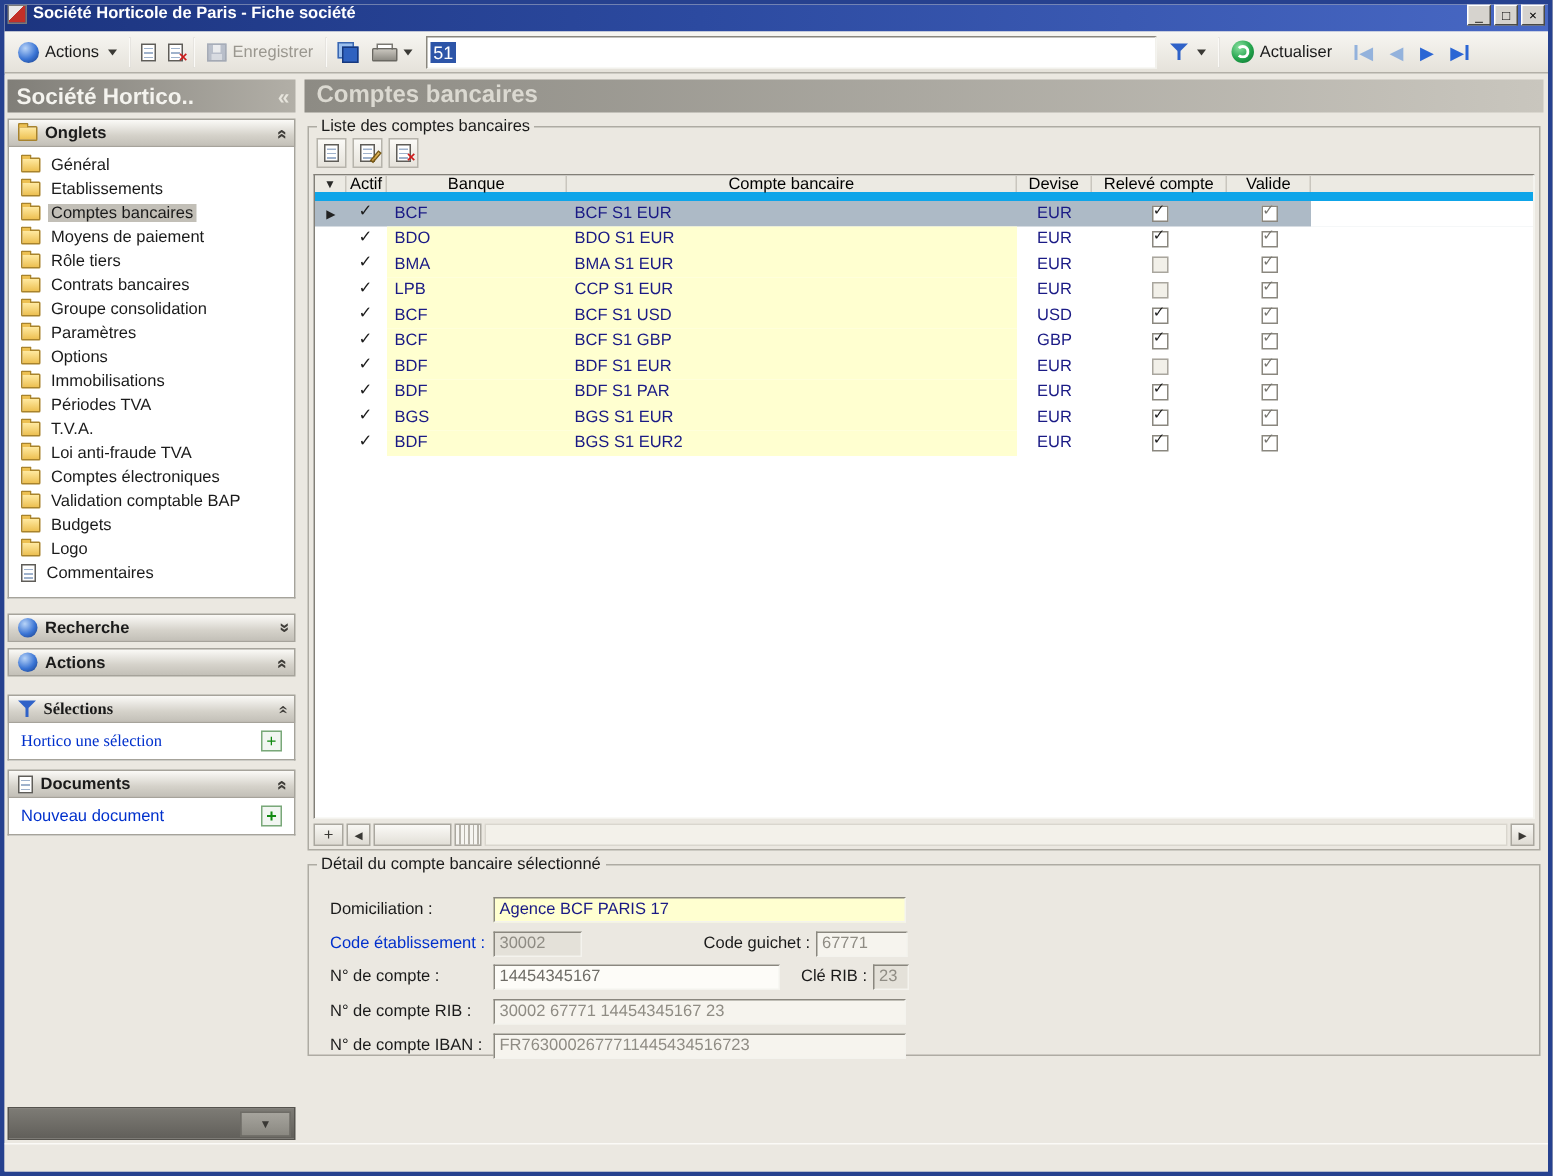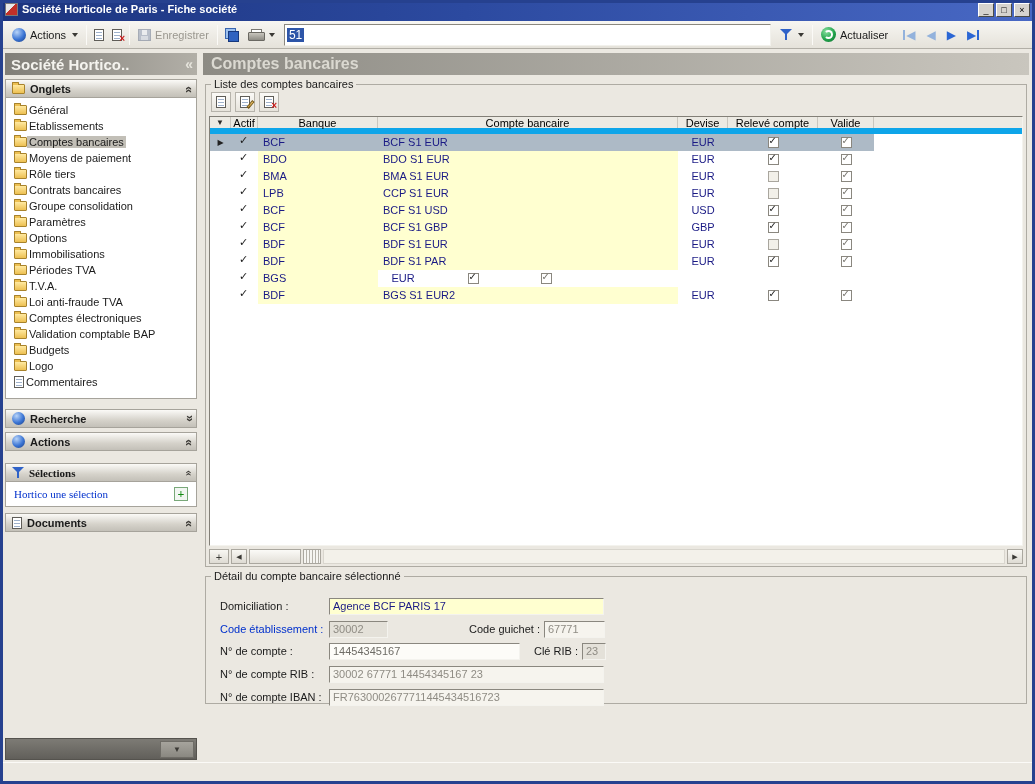--- a/index.html
+++ b/index.html
@@ -58,21 +58,21 @@
   .side-header .st { flex:1; white-space:nowrap; overflow:hidden; }
   .collapse-glyph { font-size:14px; color:#e6e4dc; font-weight:bold; }
   .panel { margin-top:4px; }
   .panel-header { height:19px; display:flex; align-items:center; gap:5px; padding:0 4px 0 6px; background:linear-gradient(180deg,#fbfaf7,#d5d2ca 60%,#c3c0b8); border:1px solid #a6a39b; font-weight:bold; color:#1a1a1a; }
   .ph-title { flex:1; }
   .chev { font-size:12px; font-weight:bold; color:#3f3d39; display:inline-block; transform:rotate(90deg); letter-spacing:-1px; }
   .chev::after { content:'«'; }
   .chev.down { transform:rotate(-90deg); }
   .panel-body { background:#fff; border:1px solid #a6a39b; border-top:none; }
   .tree { padding:4px 0 8px; }
-  .tree-item { height:16px; display:flex; align-items:center; padding-left:8px;text-align:right; }
+  .tree-item { height:16px; display:flex; align-items:center; gap:5px; padding-left:8px;text-align:right; }
   .tree-label { padding:0 2px; color:#1a1a1a; white-space:nowrap; }
   .tree-item.selected .tree-label { background:#c2bfb7; }
   .icon-folder { width:13px; height:10px; background:linear-gradient(180deg,#ffe9a0,#edc052); border:1px solid #a8832c; border-radius:1px; position:relative; display:inline-block; flex:none; }
   .icon-folder::before { content:''; position:absolute; top:-3px; left:-1px; width:5px; height:2px; background:#edc052; border:1px solid #a8832c; border-bottom:none; border-radius:1px 1px 0 0; }
   .m-recherche { margin-top:10px; } .m-actions { margin-top:4px; } .m-selections { margin-top:12px; } .m-documents { margin-top:6px; }
   .link-row { height:25px; display:flex; align-items:center; padding:0 8px; gap:4px; }
   .link { color:#0030cc; flex:1; white-space:nowrap; }
   .btn-plus { width:14px; height:14px; background:#f2f6f2; border:1px solid #79a879; position:relative; flex:none; }
   .btn-plus::after { content:'+'; position:absolute; inset:0; color:#128a12; font-weight:bold; font-size:12px; line-height:12px; text-align:center; }
   .side-collapsed { position:absolute; left:2px; bottom:21px; width:192px; height:22px; background:linear-gradient(180deg,#7d7b75,#615f5a); border:1px solid #55534e; }
@@ -325,20 +325,24 @@
           <span class="btn-plus"></span>
         </div>
       </div>
 
       <div class="panel m-documents" style="margin-top:6px;">
         <div class="panel-header">
           <span class="icon-doc"></span>
           <span class="ph-title">Documents</span>
           <span class="chev"></span>
         </div>
+        <div class="panel-body link-row">
+          <span class="link">Nouveau document</span>
+          <span class="btn-plus"></span>
+        </div>
       </div>
     </div>
 
     <div class="main">
       <div class="main-header">
         <span>Comptes bancaires</span>
       </div>
 
       <fieldset class="fs-list">
         <legend>Liste des comptes bancaires</legend>
@@ -496,20 +500,21 @@
                   <span class="cb checked gray"></span>
                 </span>
     <span class="cell c-fill"></span>
   </div>
               <div class="grid-row">
     <span class="cell c-marker"></span>
     <span class="cell c-actif">
                   <span class="tick on"></span>
                 </span>
     <span class="cell c-banque">BGS</span>
+    <span class="cell c-compte">BGS S1 EUR</span>
     <span class="cell c-devise">EUR</span>
     <span class="cell c-releve">
                   <span class="cb checked"></span>
                 </span>
     <span class="cell c-valide">
                   <span class="cb checked gray"></span>
                 </span>
     <span class="cell c-fill"></span>
   </div>
               <div class="grid-row">

